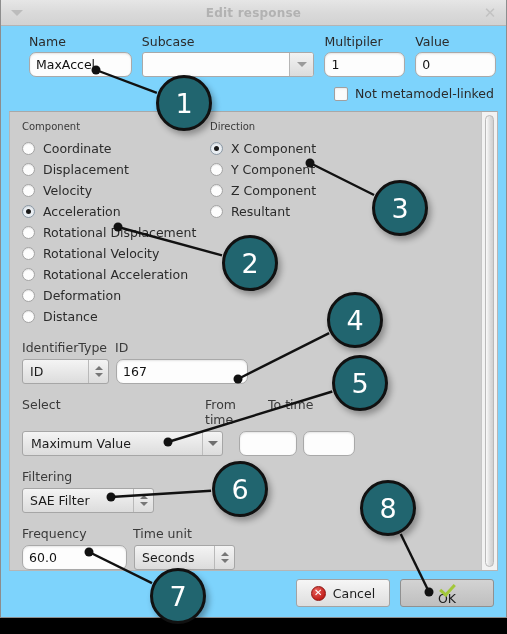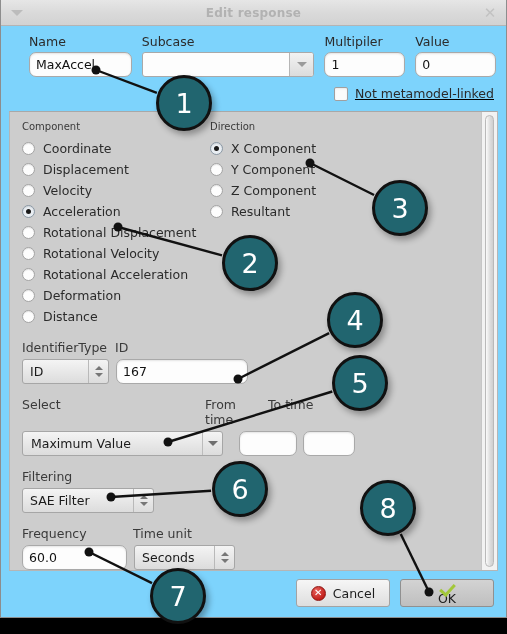--- a/index.html
+++ b/index.html
@@ -130,21 +130,20 @@
   .col-sub    { width: 188px; margin-left: 10px; }
   .col-mult   { width: 88px;  margin-left: 10px; }
   .col-off    { width: 88px;  margin-left: 10px; }
 
   .chkrow {
     display: flex;
     align-items: center;
     justify-content: flex-end;
     margin-top: 9px;
     padding-right: 2px;
-    text-decoration: underline;
   }
   .chkbox {
     width: 14px; height: 14px;
     background: #fcfcfc;
     border: 1px solid #a0a0a0;
     border-radius: 2px;
     box-shadow: inset 0 1px 2px rgba(0,0,0,0.08);
     margin-right: 7px;
   }
   .chklabel { font-size: 12.5px; color: #2b2b2b; }

